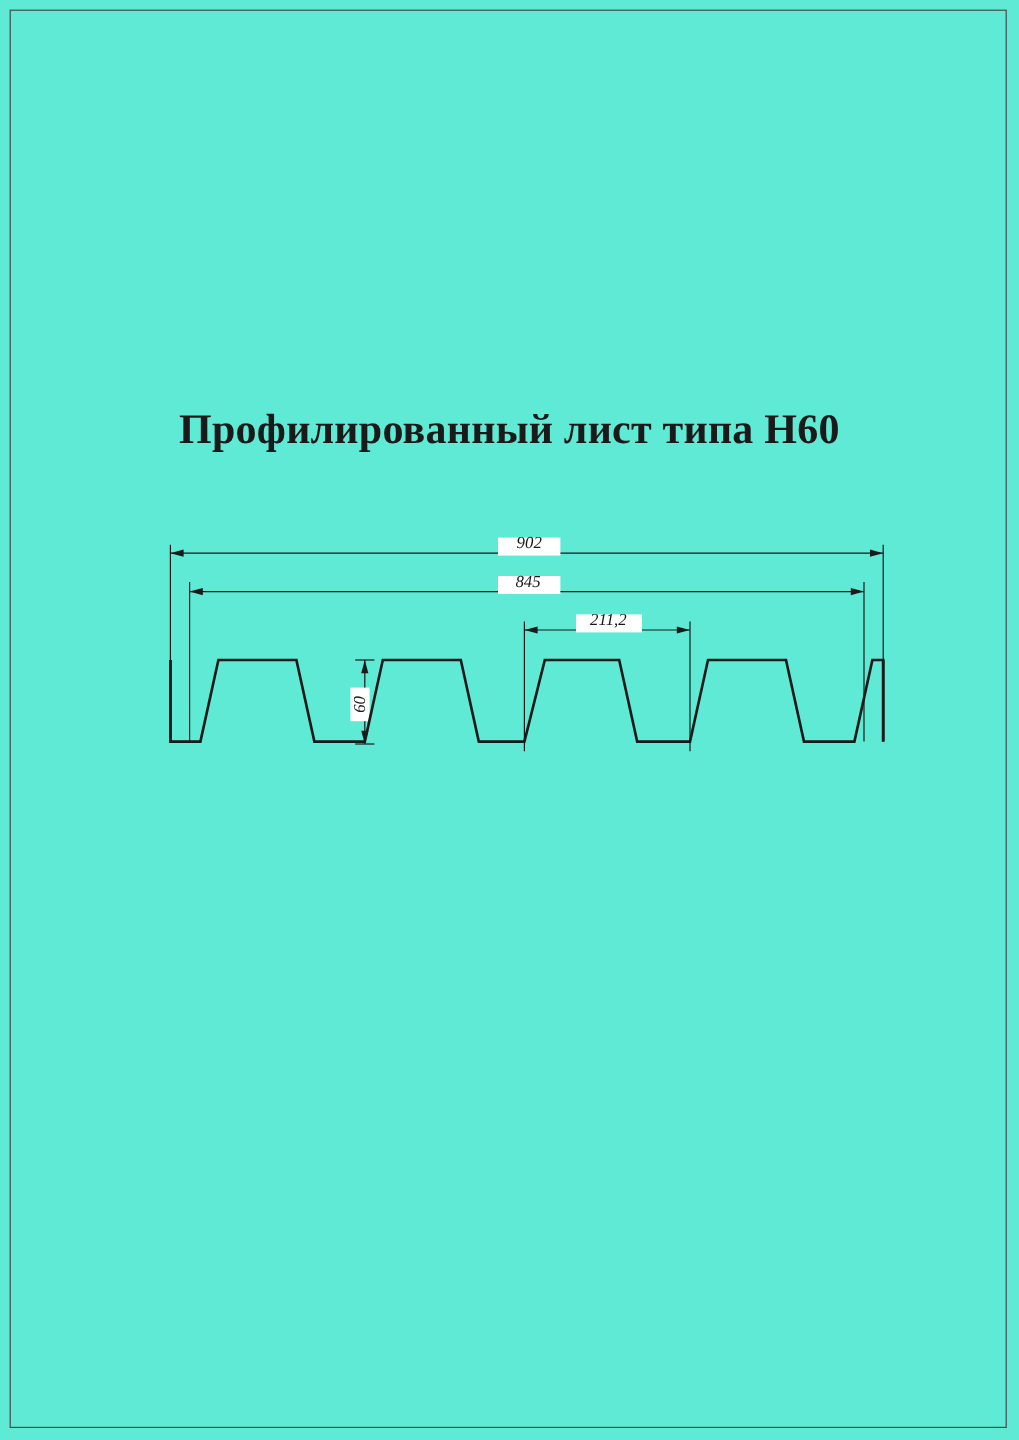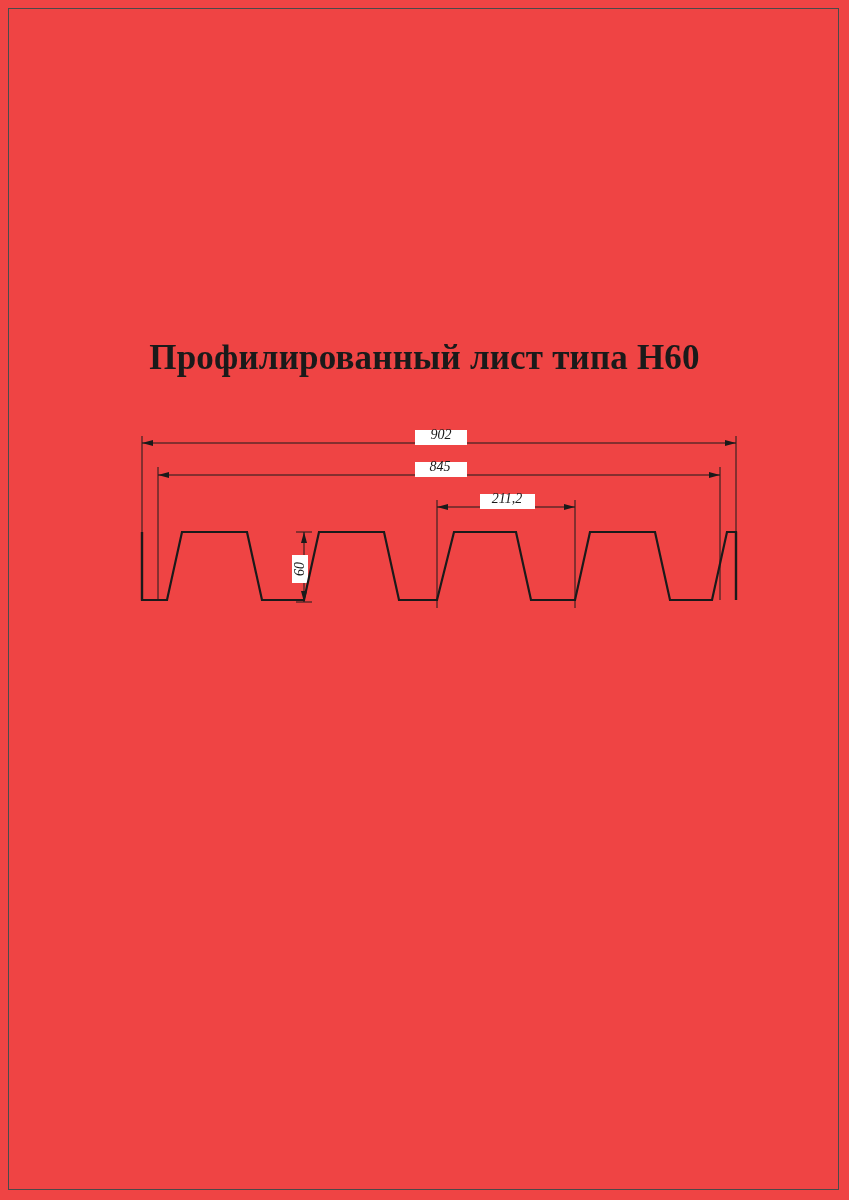--- a/index.html
+++ b/index.html
@@ -14,21 +14,21 @@
     font-family: "Liberation Serif", serif;
     color: #1a1a1a;
     overflow: hidden;
   }
   #page {
     position: absolute;
     left: 0;
     top: 0;
     width: 849px;
     height: 1200px;
-    background: #ef4444;
+    background: #5eead4;
   }
   
   #page-frame {
     position: absolute;
     left: 8px;
     top: 8px;
     width: 831px;
     height: 1182px;
     border: 1px solid #4a4a4a;
     box-sizing: border-box;
@@ -43,21 +43,21 @@
     font-size: 35px;
     font-weight: bold;
     font-family: "Liberation Serif", serif;
     letter-spacing: 0.2px;
     color: #1a1a1a;
     white-space: nowrap;
   }
   #drawing {
     position: absolute;
     left: 120px;
-    top: 412px;
+    top: 430px;
     width: 640px;
     height: 250px;
   }
   svg text {
     font-family: "Liberation Serif", serif;
     font-style: italic;
     fill: #1a1a1a;
   }
 </style>
 </head>

